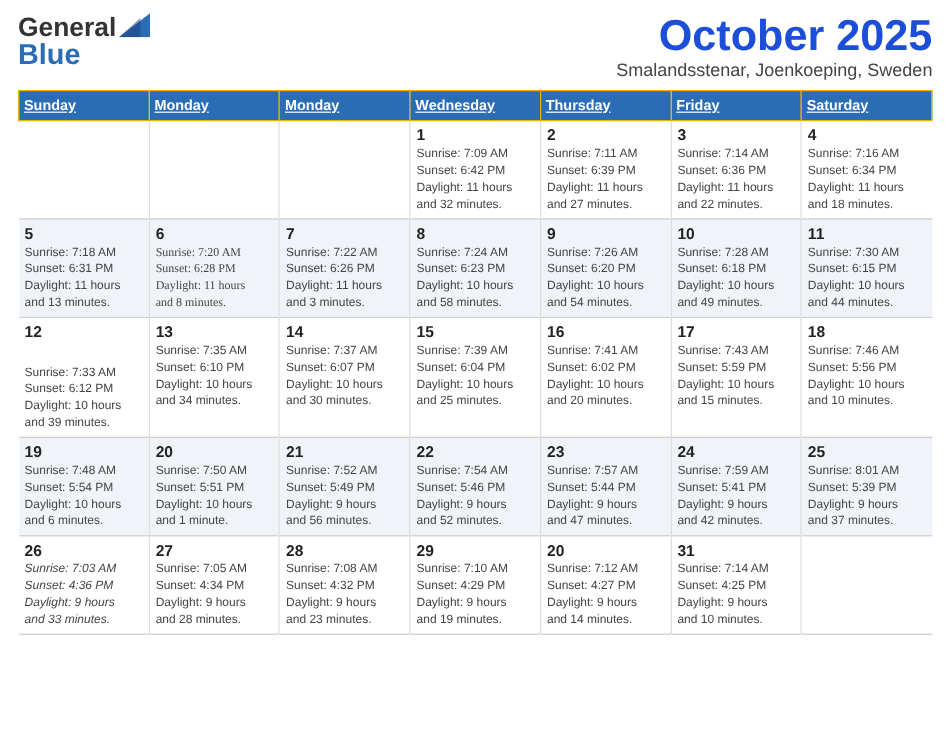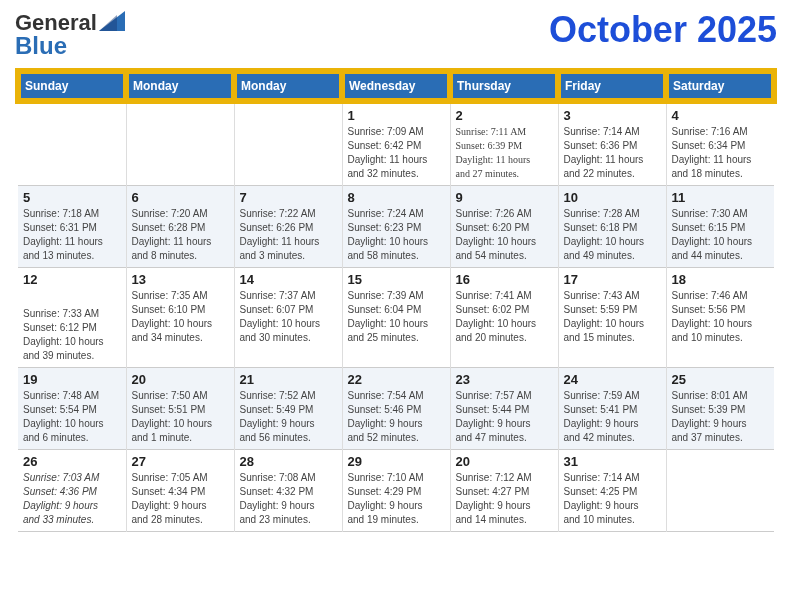--- a/index.html
+++ b/index.html
@@ -42,21 +42,22 @@
       border-collapse: collapse;
       table-layout: fixed;
     }
     thead tr th {
       background: #2a6db5;
       color: #fff;
       font-size: 12px;
       font-weight: bold;
       padding: 5px 4px;
       text-align: left;
-      border: 6px solid #eab308;
+      border: 1px solid #eab308;
+      text-decoration: underline;
     }
     tbody tr {
       border-bottom: 1px solid #ccc;
     }
     tbody tr:nth-child(odd) {
       background: #fff;
     }
     tbody tr:nth-child(even) {
       background: #f0f4f9;
     }
@@ -93,20 +94,21 @@
         <span style="font-size:22px;font-weight:bold;color:#333;">General</span>
         <svg width="26" height="20" viewBox="0 0 26 20" style="margin-left:2px;margin-top:-4px;">
           <polygon points="0,20 26,0 26,20" fill="#2a6db5"></polygon>
           <polygon points="0,20 18,4 18,20" fill="#1a3d7a" opacity="0.5"></polygon>
         </svg>
       </div>
       <span style="font-size:24px;font-weight:bold;color:#2a6db5;margin-top:-4px;">Blue</span>
     </div>
     <div class="title-block">
       <div class="month-title">October 2025</div>
+      <div class="location">Smalandsstenar, Joenkoeping, Sweden</div>
     </div>
   </div>
 
   <table>
     <thead>
       <tr id="header-row">
           <th>Sunday</th>
           <th>Monday</th>
           <th>Monday</th>
           <th>Wednesday</th>
@@ -122,21 +124,21 @@
           <td class="empty"></td>
           <td>
             <span class="day-num">1</span>
             <div class="day-info" style="white-space: pre-line;">Sunrise: 7:09 AM
 Sunset: 6:42 PM
 Daylight: 11 hours
 and 32 minutes.</div>
           </td>
           <td>
             <span class="day-num">2</span>
-            <div class="day-info" style="white-space: pre-line; font-family: Liberation Serif, serif;">Sunrise: 7:11 AM
+            <div class="day-info" style="white-space: pre-line;">Sunrise: 7:11 AM
 Sunset: 6:39 PM
 Daylight: 11 hours
 and 27 minutes.</div>
           </td>
           <td>
             <span class="day-num">3</span>
             <div class="day-info" style="white-space: pre-line;">Sunrise: 7:14 AM
 Sunset: 6:36 PM
 Daylight: 11 hours
 and 22 minutes.</div>
@@ -152,21 +154,21 @@
         <tr>
           <td>
             <span class="day-num">5</span>
             <div class="day-info" style="white-space: pre-line;">Sunrise: 7:18 AM
 Sunset: 6:31 PM
 Daylight: 11 hours
 and 13 minutes.</div>
           </td>
           <td>
             <span class="day-num">6</span>
-            <div class="day-info" style="white-space: pre-line;">Sunrise: 7:20 AM
+            <div class="day-info" style="white-space: pre-line; font-family: Liberation Serif, serif;">Sunrise: 7:20 AM
 Sunset: 6:28 PM
 Daylight: 11 hours
 and 8 minutes.</div>
           </td>
           <td>
             <span class="day-num">7</span>
             <div class="day-info" style="white-space: pre-line;">Sunrise: 7:22 AM
 Sunset: 6:26 PM
 Daylight: 11 hours
 and 3 minutes.</div>

